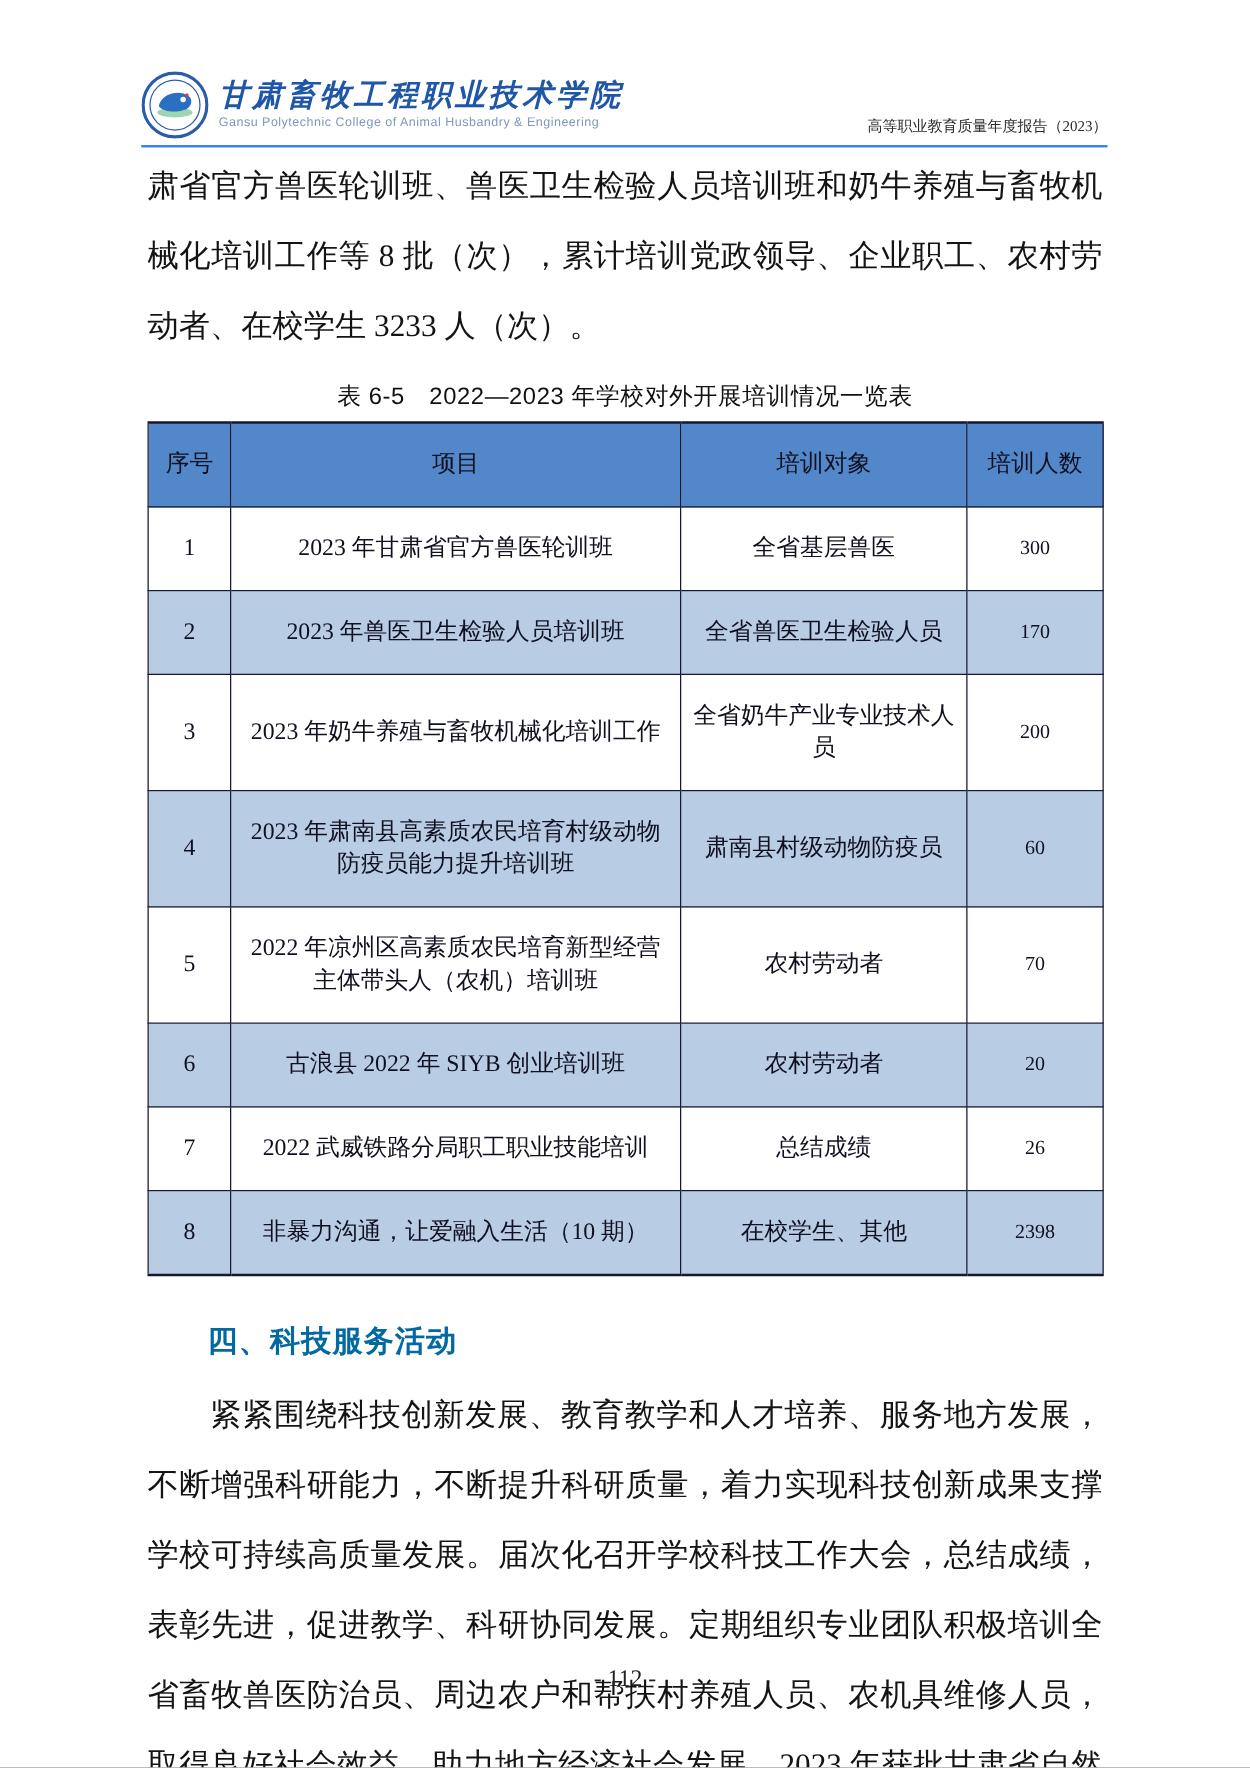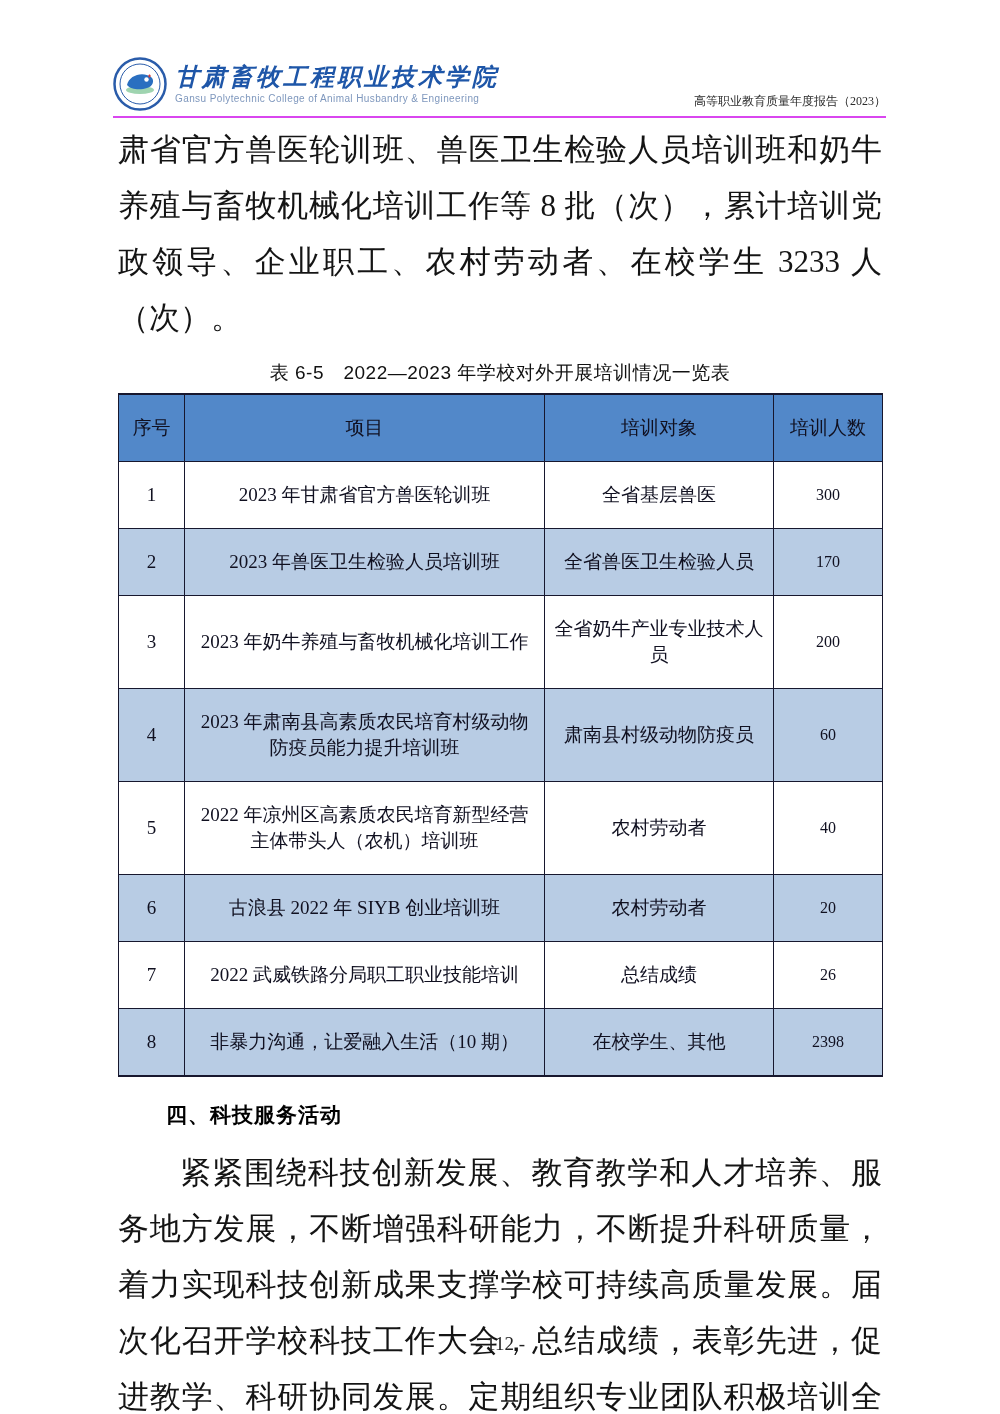--- a/index.html
+++ b/index.html
@@ -14,21 +14,21 @@
     color: #1a1a1a;
     overflow: hidden;
   }
   
   .page-header {
     position: absolute;
     top: 50px; left: 113px; right: 114px;
     display: flex;
     justify-content: space-between;
     align-items: flex-end;
-    border-bottom: 2px solid #d946ef;
+    border-bottom: 2px solid #3b82f6;
     padding-bottom: 5px;
     height: 68px;
   }
   .brand { display: flex; align-items: center; gap: 8px; }
   .emblem { width: 54px; height: 54px; flex: 0 0 auto; }
   .brand-text { display: flex; flex-direction: column; line-height: 1.1; }
   .brand-zh {
     font-family: "Liberation Serif", serif;
     font-style: italic;
     font-weight: bold;
@@ -47,21 +47,21 @@
   }
   .report-title {
     font-size: 12px;
     color: #2b2b2b;
     white-space: nowrap;
     padding-bottom: 1px;
   }
   
   .content { position: absolute; top: 122px; left: 118px; right: 118px; }
   .para {
-    font-size: 31px;
+    font-size: 25px;
     line-height: 56px;
     text-align: justify;
     color: #141414;
   }
   .para.indent { text-indent: 2em; }
   .table-caption {
     margin-top: 14px;
     text-align: center;
     font-family: "Liberation Sans", "DejaVu Sans", sans-serif;
     font-size: 19px;
@@ -94,26 +94,26 @@
     background: #5288c9;
     font-weight: normal;
     height: 50px;
     border-top-width: 2.5px;
   }
   table.training tr:last-child td { border-bottom-width: 2.5px; }
   table.training tr.alt td { background: #b8cce4; }
   table.training td.num { font-size: 16px; }
   
   .section-heading {
-    margin-top: 24px;
+    margin-top: 36px;
     padding-left: 48px;
     font-family: "Liberation Sans", "DejaVu Sans", sans-serif;
     font-weight: bold;
-    font-size: 21px;
-    color: #000000;
+    font-size: 24px;
+    color: #0369a1;
     letter-spacing: 1px;
   }
   .para-2 { margin-top: 16px; }
   
   .page-footer {
     position: absolute;
     bottom: 59px; left: 0; right: 0;
     text-align: center;
     font-size: 19px;
     color: #222;
@@ -187,21 +187,21 @@
         <tr class="alt">
           <td>4</td>
           <td>2023 年肃南县高素质农民培育村级动物防疫员能力提升培训班</td>
           <td>肃南县村级动物防疫员</td>
           <td class="num">60</td>
         </tr>
         <tr>
           <td>5</td>
           <td>2022 年凉州区高素质农民培育新型经营主体带头人（农机）培训班</td>
           <td>农村劳动者</td>
-          <td class="num">40</td>
+          <td class="num">70</td>
         </tr>
         <tr class="alt">
           <td>6</td>
           <td>古浪县 2022 年 SIYB 创业培训班</td>
           <td>农村劳动者</td>
           <td class="num">20</td>
         </tr>
         <tr>
           <td>7</td>
           <td>2022 武威铁路分局职工职业技能培训</td>

